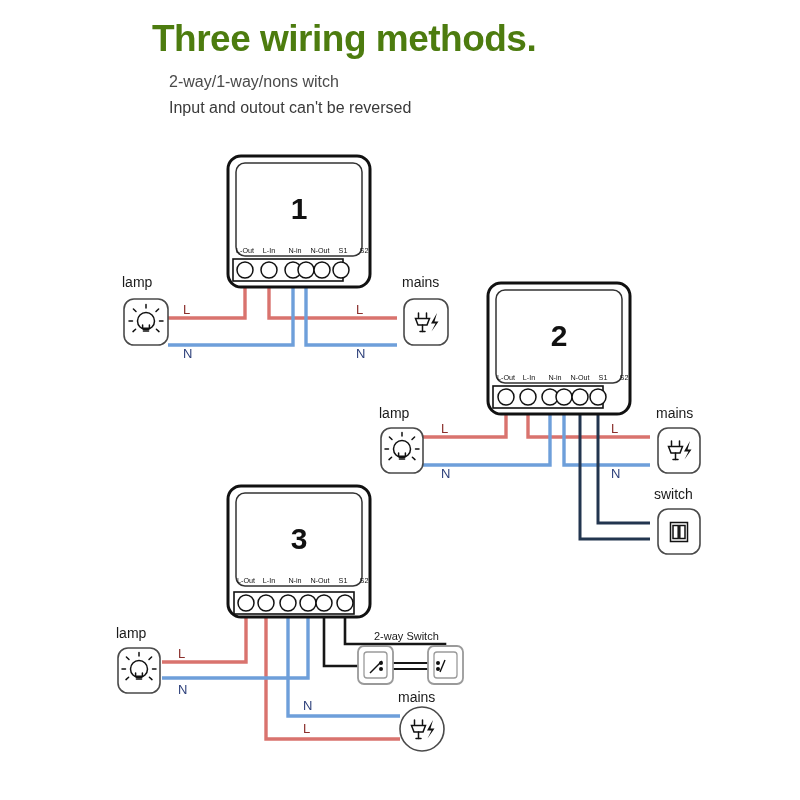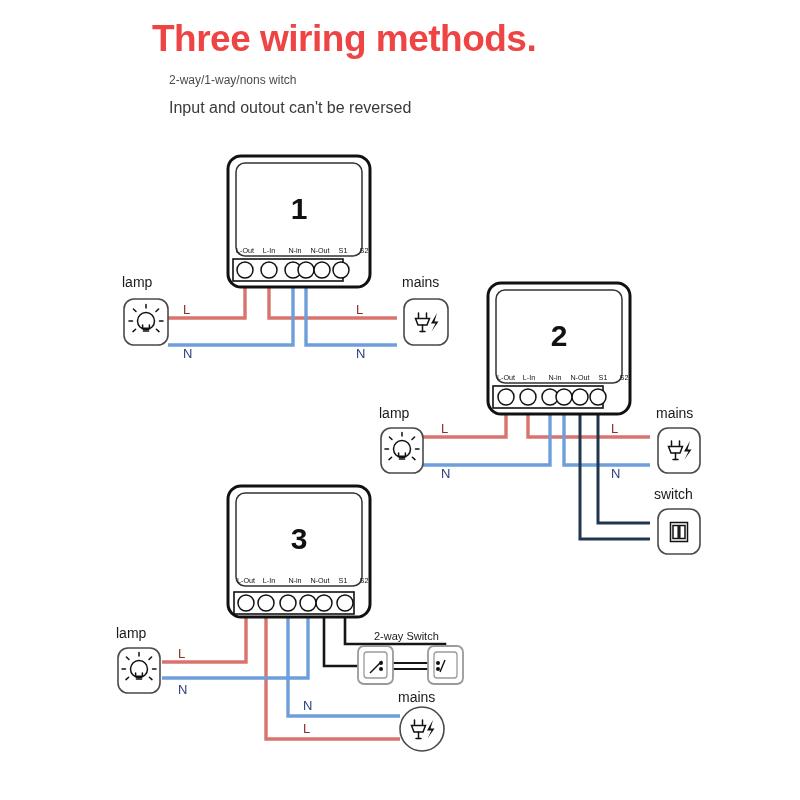--- a/index.html
+++ b/index.html
@@ -14,29 +14,29 @@
     background: #ffffff;
     font-family: "Liberation Sans", sans-serif;
     overflow: hidden;
   }
   #title {
     position: absolute;
     left: 152px;
     top: 18px;
     font-size: 37px;
     font-weight: bold;
-    color: #ef4444;
+    color: #4d7c0f;
     letter-spacing: -0.5px;
     white-space: nowrap;
   }
   #sub1 {
     position: absolute;
     left: 169px;
     top: 73px;
-    font-size: 12px;
+    font-size: 16px;
     color: #4a4a4a;
     white-space: nowrap;
   }
   #sub2 {
     position: absolute;
     left: 169px;
     top: 99px;
     font-size: 16px;
     color: #3a3a3a;
     white-space: nowrap;

